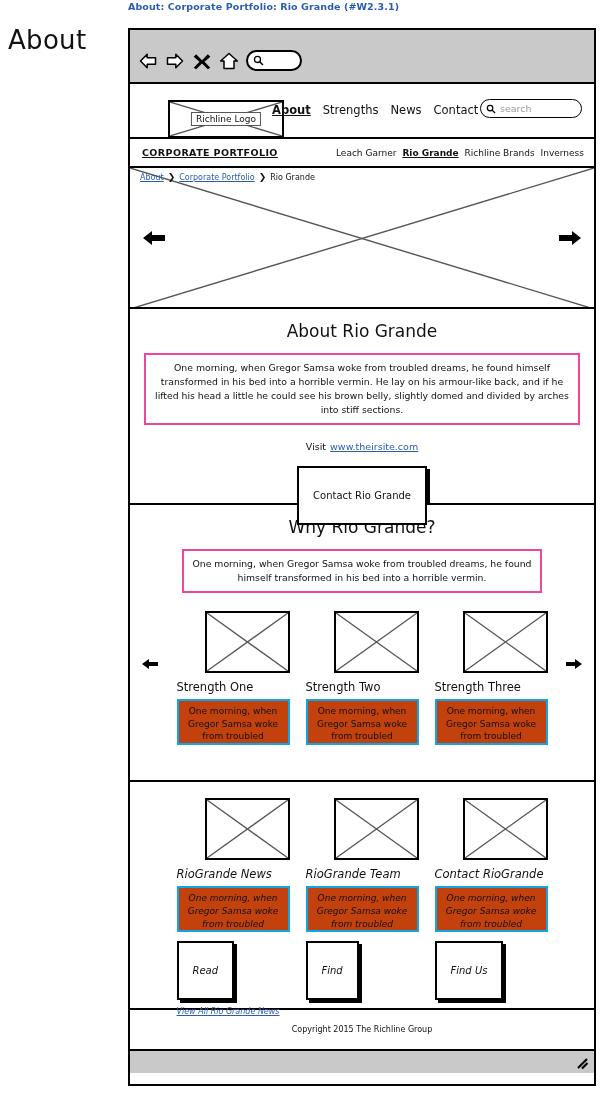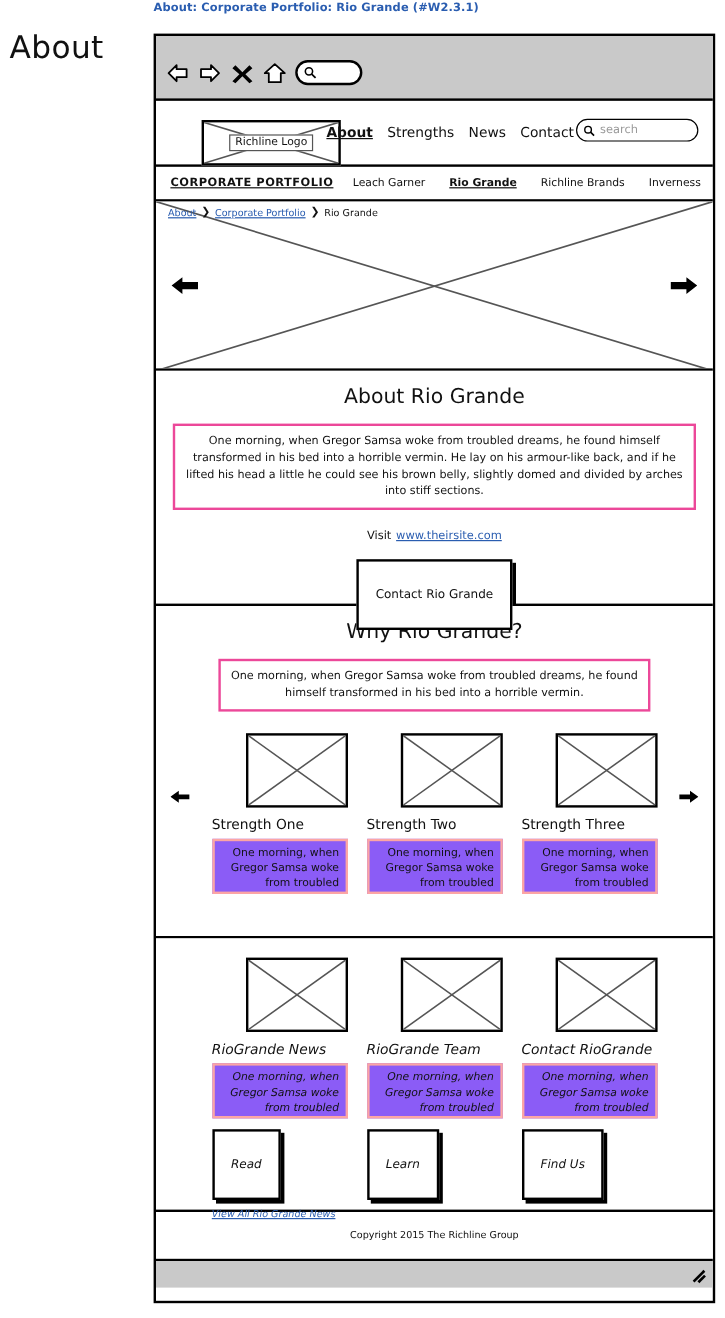--- a/index.html
+++ b/index.html
@@ -86,21 +86,21 @@
   
   .sub-nav {
     position: relative; height: 29px; border-bottom: 2px solid #000;
     display: flex; align-items: center;
   }
   .sub-brand {
     position: absolute; left: 12px; font-size: 9.5px; font-weight: bold;
     color: #111; text-decoration: underline; letter-spacing: .4px;
   }
   .sub-links {
-    position: absolute; right: 10px; display: flex; gap: 20px; align-items: baseline;
+    position: absolute; right: 10px; display: flex; gap: 6px; align-items: baseline;
   }
   .sub-links a { font-size: 9px; color: #111; text-decoration: none; }
   .sub-links a.active { font-weight: bold; text-decoration: underline; }
 
   
   .hero {
     position: relative; height: 141px; border-bottom: 2px solid #000;
     background: #fff; overflow: hidden;
   }
   .hero-x { position: absolute; inset: 0; }
@@ -152,23 +152,23 @@
   .cards {
     position: relative; margin-top: 18px;
     display: flex; justify-content: center; gap: 16px;
   }
   .card { width: 113px; }
   .card .thumb { height: 62px; border: 2px solid #000; }
   .card .cap {
     font-size: 11.5px; color: #111; margin-top: 7px; white-space: nowrap;
   }
   .card .blurb {
-    margin-top: 5px; border: 2px solid #fca5a5; background: #8b5cf6;
+    margin-top: 5px; border: 2px solid #0ea5e9; background: #c2410c;
     font-size: 9px; line-height: 1.42; color: #111; padding: 4px 5px;
-    height: 46px; text-align: right;
+    height: 46px; text-align: center;
   }
   .side-arrow { position: absolute; top: 46px; }
   .side-arrow.left { left: 12px; }
   .side-arrow.right { right: 12px; }
 
   
   .sec-news { height: 228px; padding-top: 16px; font-style: italic; }
   .sec-news .cards { margin-top: 0; }
   .cta-row { margin-top: 9px; }
   .view-all {
@@ -351,21 +351,21 @@
           <div class="thumb xbox">
             <svg viewBox="0 0 109 58" preserveAspectRatio="none">
               <line x1="0" y1="0" x2="109" y2="58" stroke="#555" stroke-width="1.3" vector-effect="non-scaling-stroke"></line>
               <line x1="109" y1="0" x2="0" y2="58" stroke="#555" stroke-width="1.3" vector-effect="non-scaling-stroke"></line>
             </svg>
           </div>
           <div class="cap">RioGrande Team</div>
           <div class="blurb">One morning, when Gregor Samsa woke from troubled</div>
           <div class="cta-row">
             <span class="btn-shadow">
-              <span class="btn">Learn</span>
+              <span class="btn">Find</span>
             </span>
           </div>
         </div>
         <div class="card">
           <div class="thumb xbox">
             <svg viewBox="0 0 109 58" preserveAspectRatio="none">
               <line x1="0" y1="0" x2="109" y2="58" stroke="#555" stroke-width="1.3" vector-effect="non-scaling-stroke"></line>
               <line x1="109" y1="0" x2="0" y2="58" stroke="#555" stroke-width="1.3" vector-effect="non-scaling-stroke"></line>
             </svg>
           </div>

